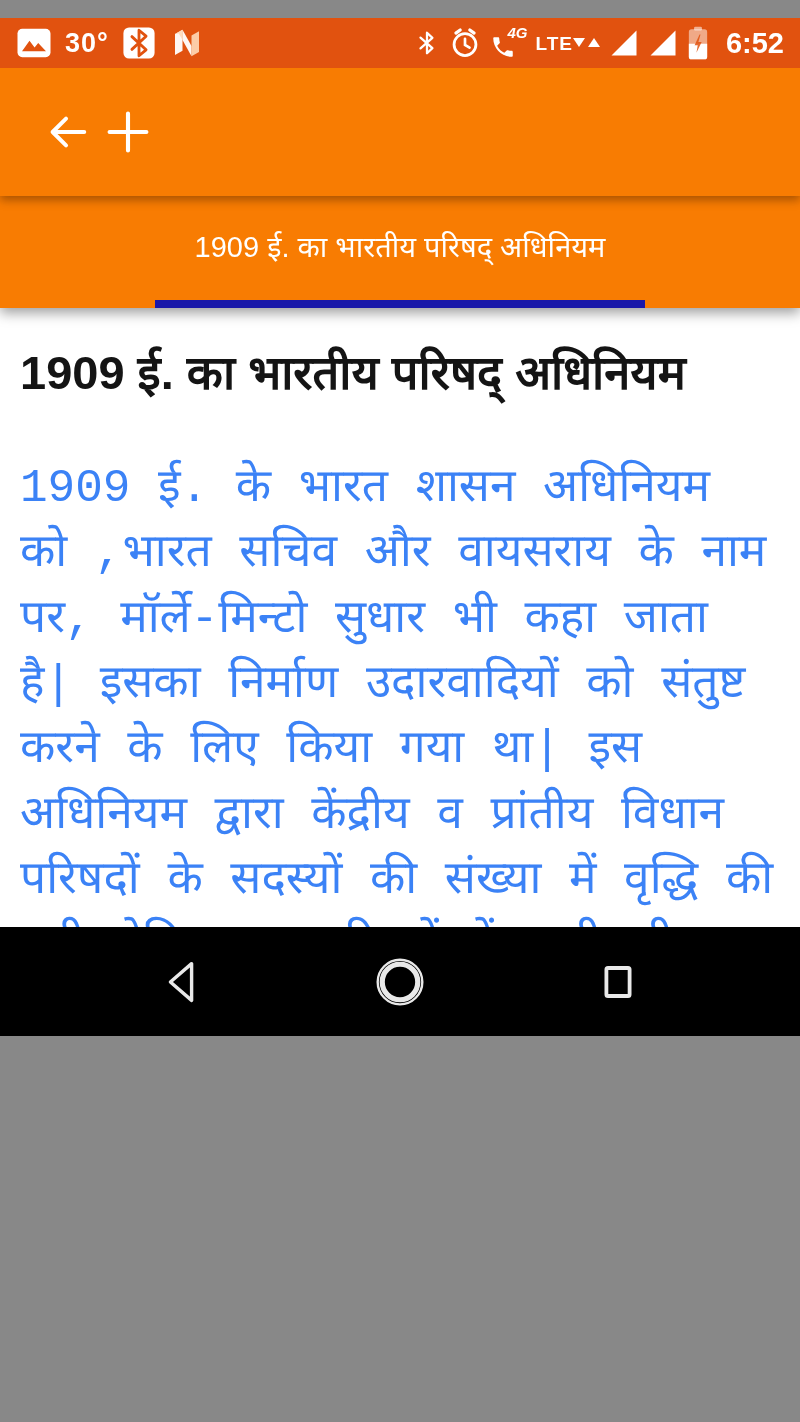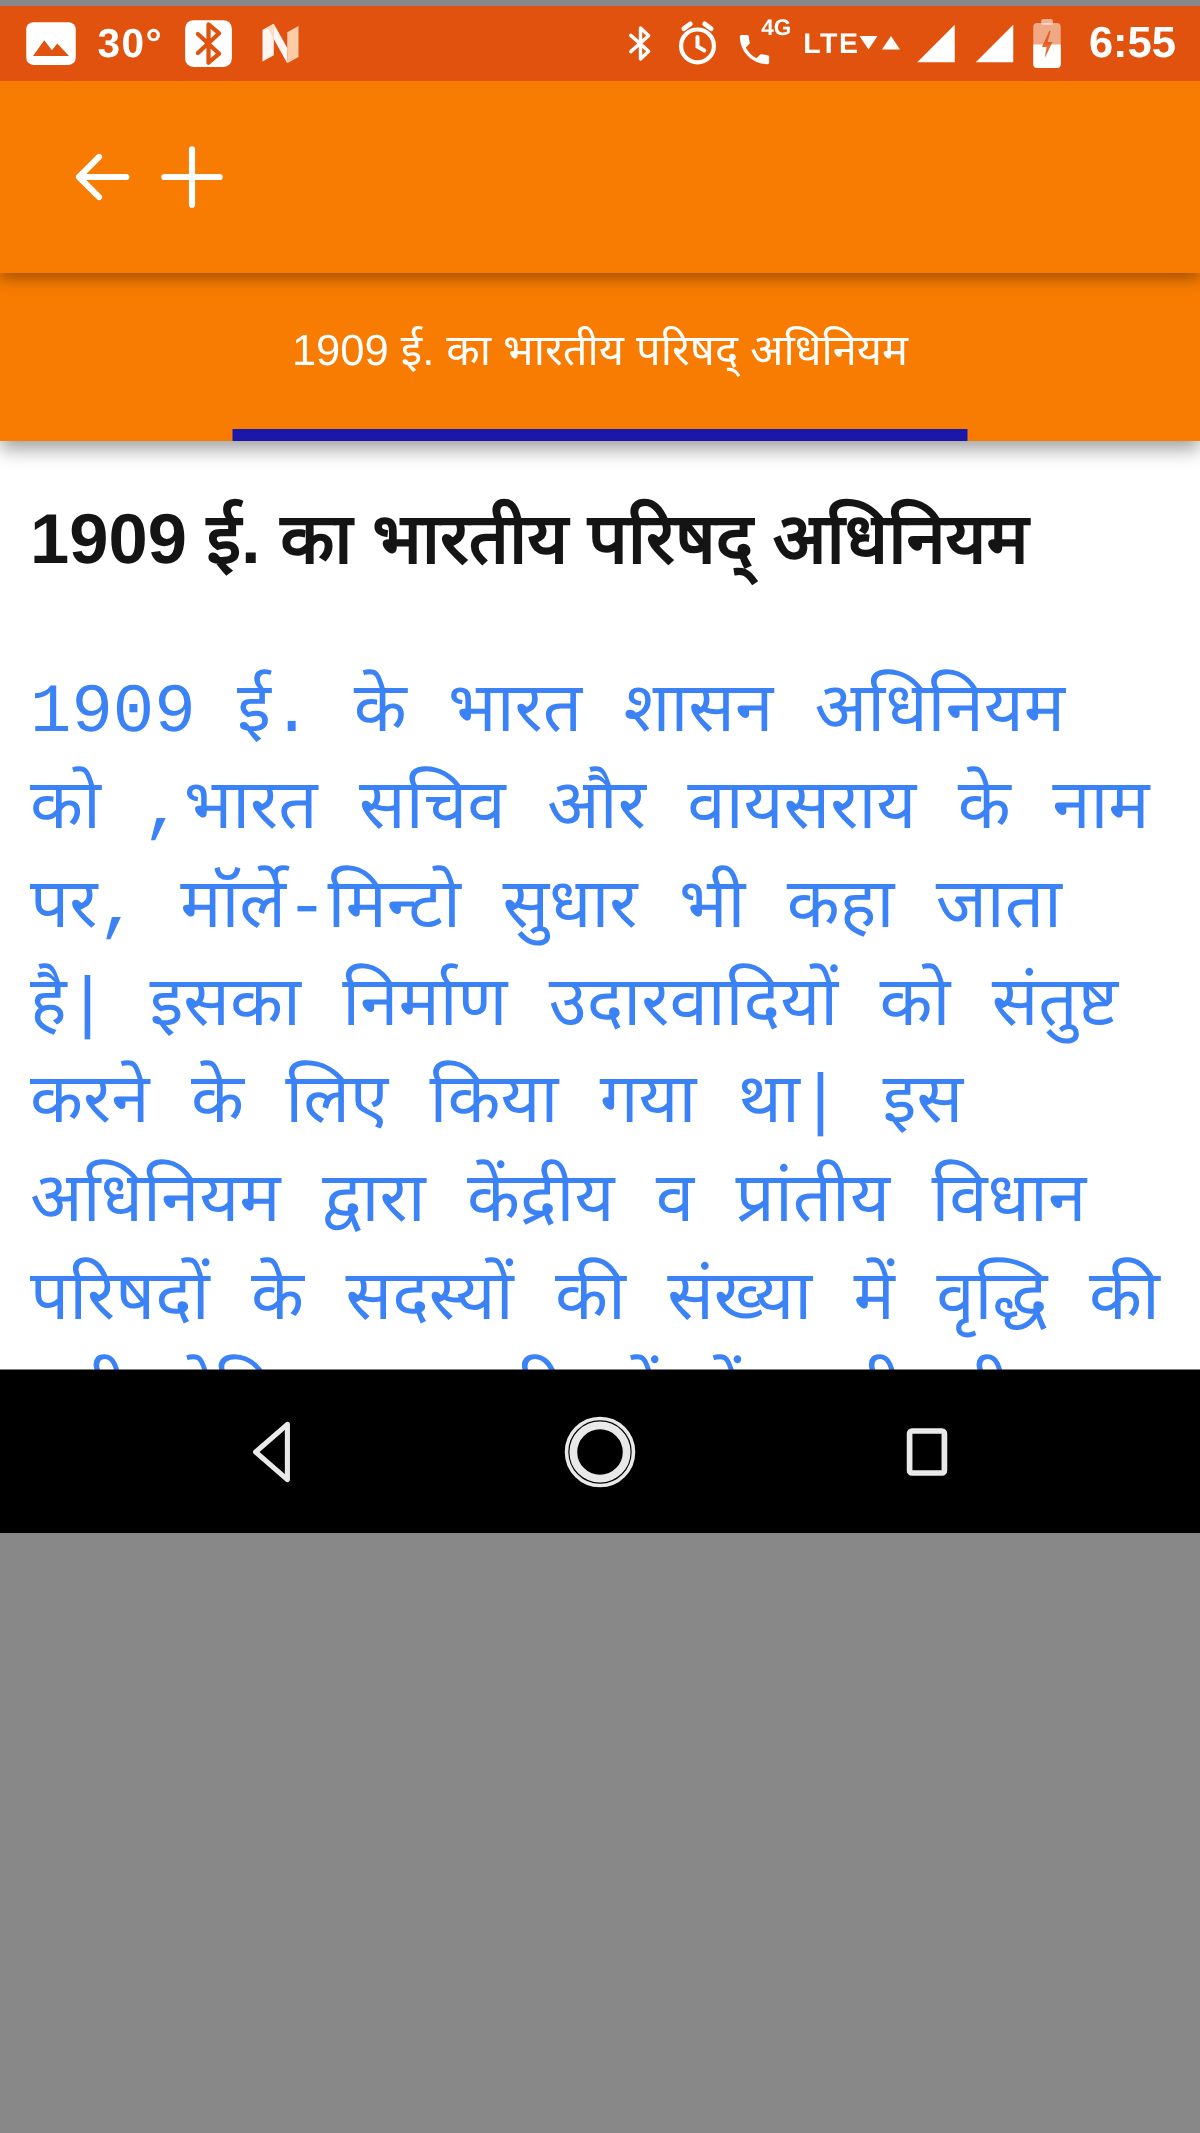--- a/index.html
+++ b/index.html
@@ -6,21 +6,21 @@
     --status-bar-bg:#E1520F;
     --app-bar-bg:#F87C02;
     --tab-underline:#1A18A9;
     --nav-bar-bg:#000000;
     --content-bg:#FFFFFF;
   }
   *{margin:0;padding:0;box-sizing:border-box;}
   html,body{background:#888;}
   body{font-family:"Liberation Sans","DejaVu Sans",sans-serif;}
   .screen{
-    position:relative;width:800px;height:1018px;margin:4px auto;
+    position:relative;width:800px;height:1018px;margin:18px auto;
     background:var(--content-bg);overflow:hidden;
   }
 
   
   .status-bar{
     position:absolute;top:0;left:0;width:800px;height:50px;
     background:var(--status-bar-bg);color:#fff;
     display:flex;align-items:center;justify-content:space-between;
     padding:0 16px;z-index:40;
   }
@@ -28,21 +28,21 @@
   .sb-group.right{gap:9px;}
   .sb-temp{font-size:27px;font-weight:bold;letter-spacing:1px;}
   .sb-time{font-size:29px;font-weight:bold;margin-left:8px;}
   .sb-icon{display:flex;align-items:center;justify-content:center;}
   .lte-wrap{display:flex;flex-direction:row;align-items:center;line-height:1;}
   .lte-text{font-size:19px;font-weight:bold;letter-spacing:1px;}
   .lte-arrows{display:flex;gap:3px;margin-top:-2px;}
   .arr-down{width:0;height:0;border-left:6px solid transparent;border-right:6px solid transparent;border-top:9px solid #fff;}
   .arr-up{width:0;height:0;border-left:6px solid transparent;border-right:6px solid transparent;border-bottom:9px solid #fff;}
   .phone4g{position:relative;width:36px;height:34px;}
-  .phone4g .p4g-label{position:absolute;top:-2px;right:-1px;font-size:15px;font-weight:bold;}
+  .phone4g .p4g-label{position:absolute;top:-2px;right:-1px;font-size:15px;font-weight:bold;font-style:italic;}
   .phone4g svg{position:absolute;left:0;bottom:0;}
 
   
   .app-bar{
     position:absolute;top:50px;left:0;width:800px;height:128px;
     background:var(--app-bar-bg);color:#fff;
     display:flex;align-items:center;
     padding:0 30px 0 38px;z-index:30;
     box-shadow:0 4px 9px rgba(70,30,0,.45);
   }
@@ -154,21 +154,21 @@
           </svg>
       </span>
       <span class="sb-icon">
         <svg width="22" height="34" viewBox="0 0 16 26">
           <rect x="5" y="0.5" width="6" height="3" rx="1" fill="rgba(255,255,255,0.55)"></rect>
           <rect x="1" y="2.5" width="14" height="23" rx="2" fill="rgba(255,255,255,0.5)"></rect>
           <path d="M1 13.5 h14 v10 a2 2 0 0 1 -2 2 h-10 a2 2 0 0 1 -2 -2 Z" fill="#fff"></path>
           <path d="M9.2 6.5 L5.4 14.8 H7.8 L6.8 20.5 L10.8 12.2 H8.3 L9.9 6.5 Z" fill="#E1520F" opacity="0.85"></path>
         </svg>
       </span>
-      <span class="sb-time">6:55</span>
+      <span class="sb-time">6:52</span>
     </div>
   </div>
 
   <div class="app-bar">
     <button class="icon-btn">
       <svg width="46" height="46" viewBox="0 0 24 24">
         <path d="M21 12 H4.5 M11.5 5 L4.5 12 L11.5 19" fill="none" stroke="#fff" stroke-width="2.1" stroke-linecap="round" stroke-linejoin="round"></path>
       </svg>
     </button>
     <button class="icon-btn">

